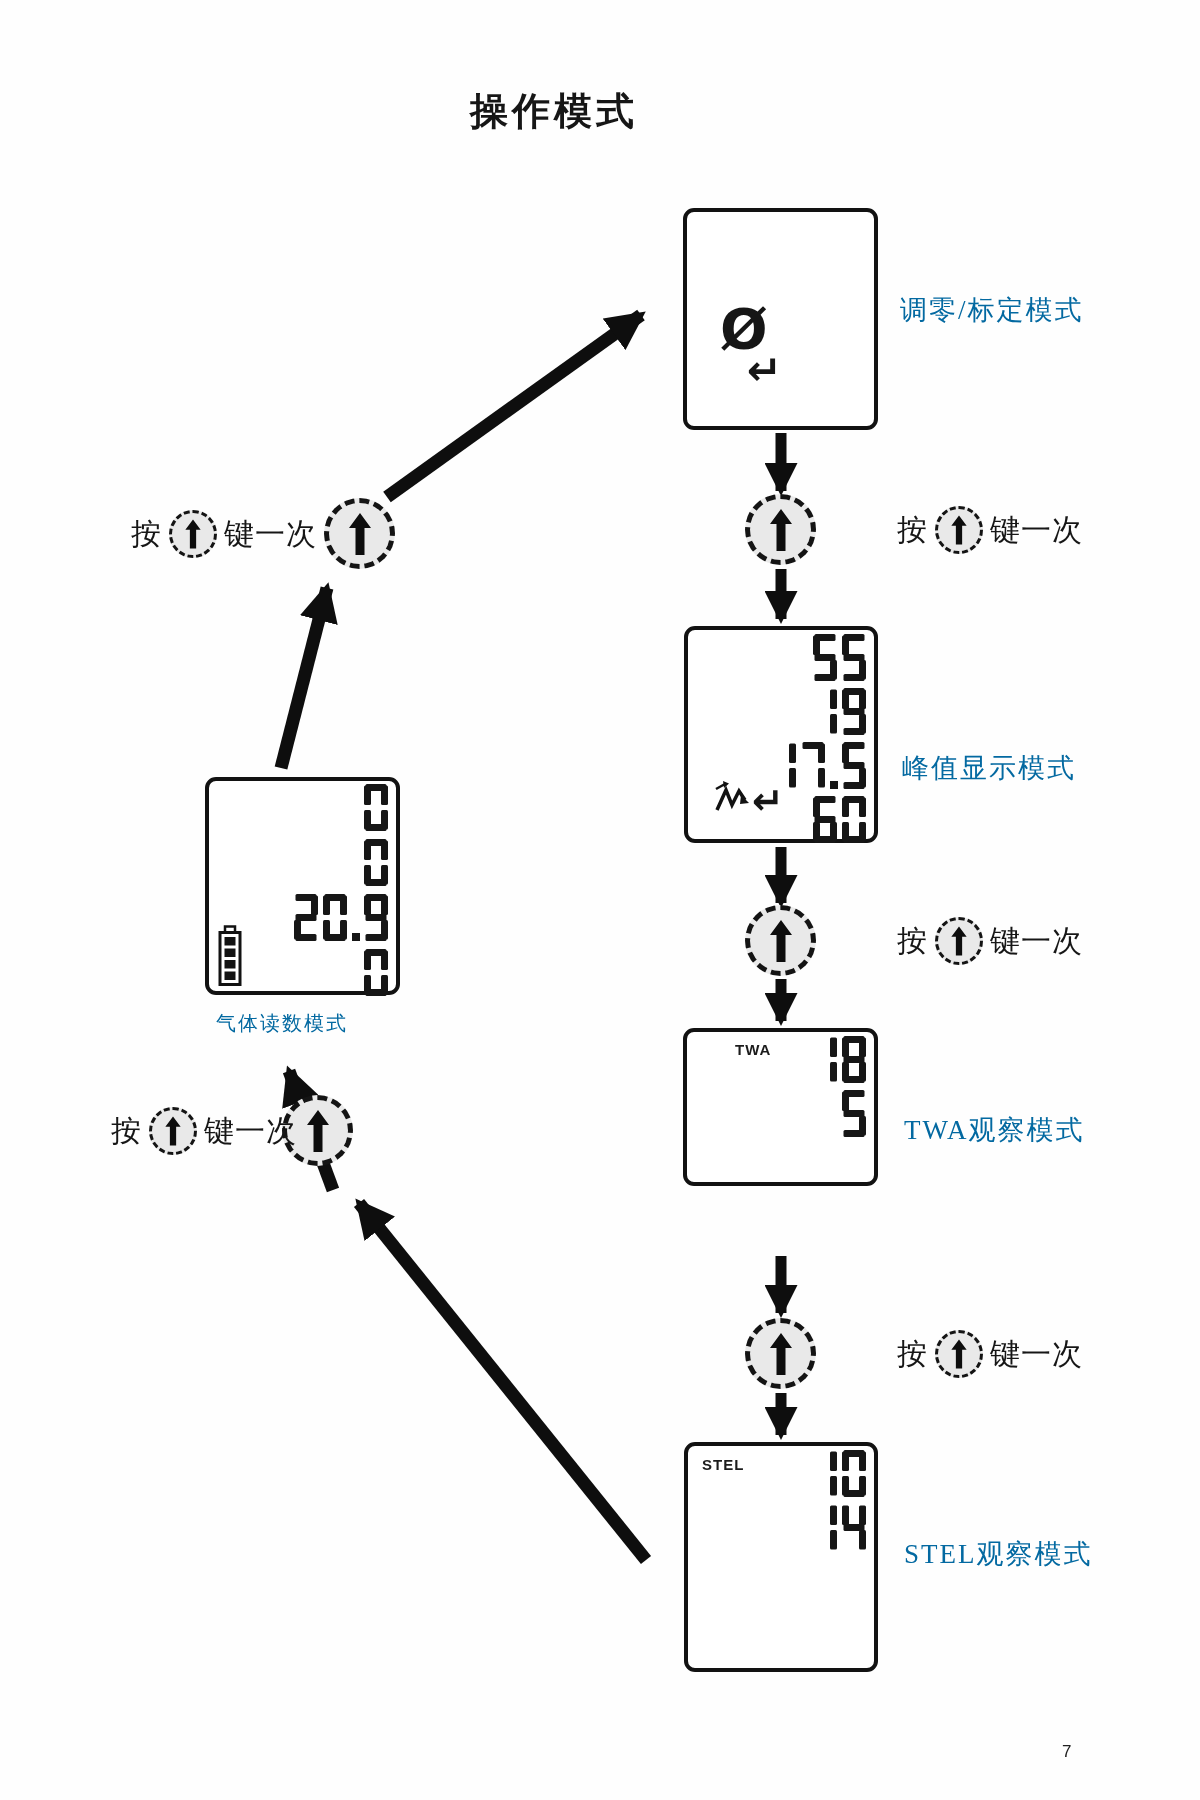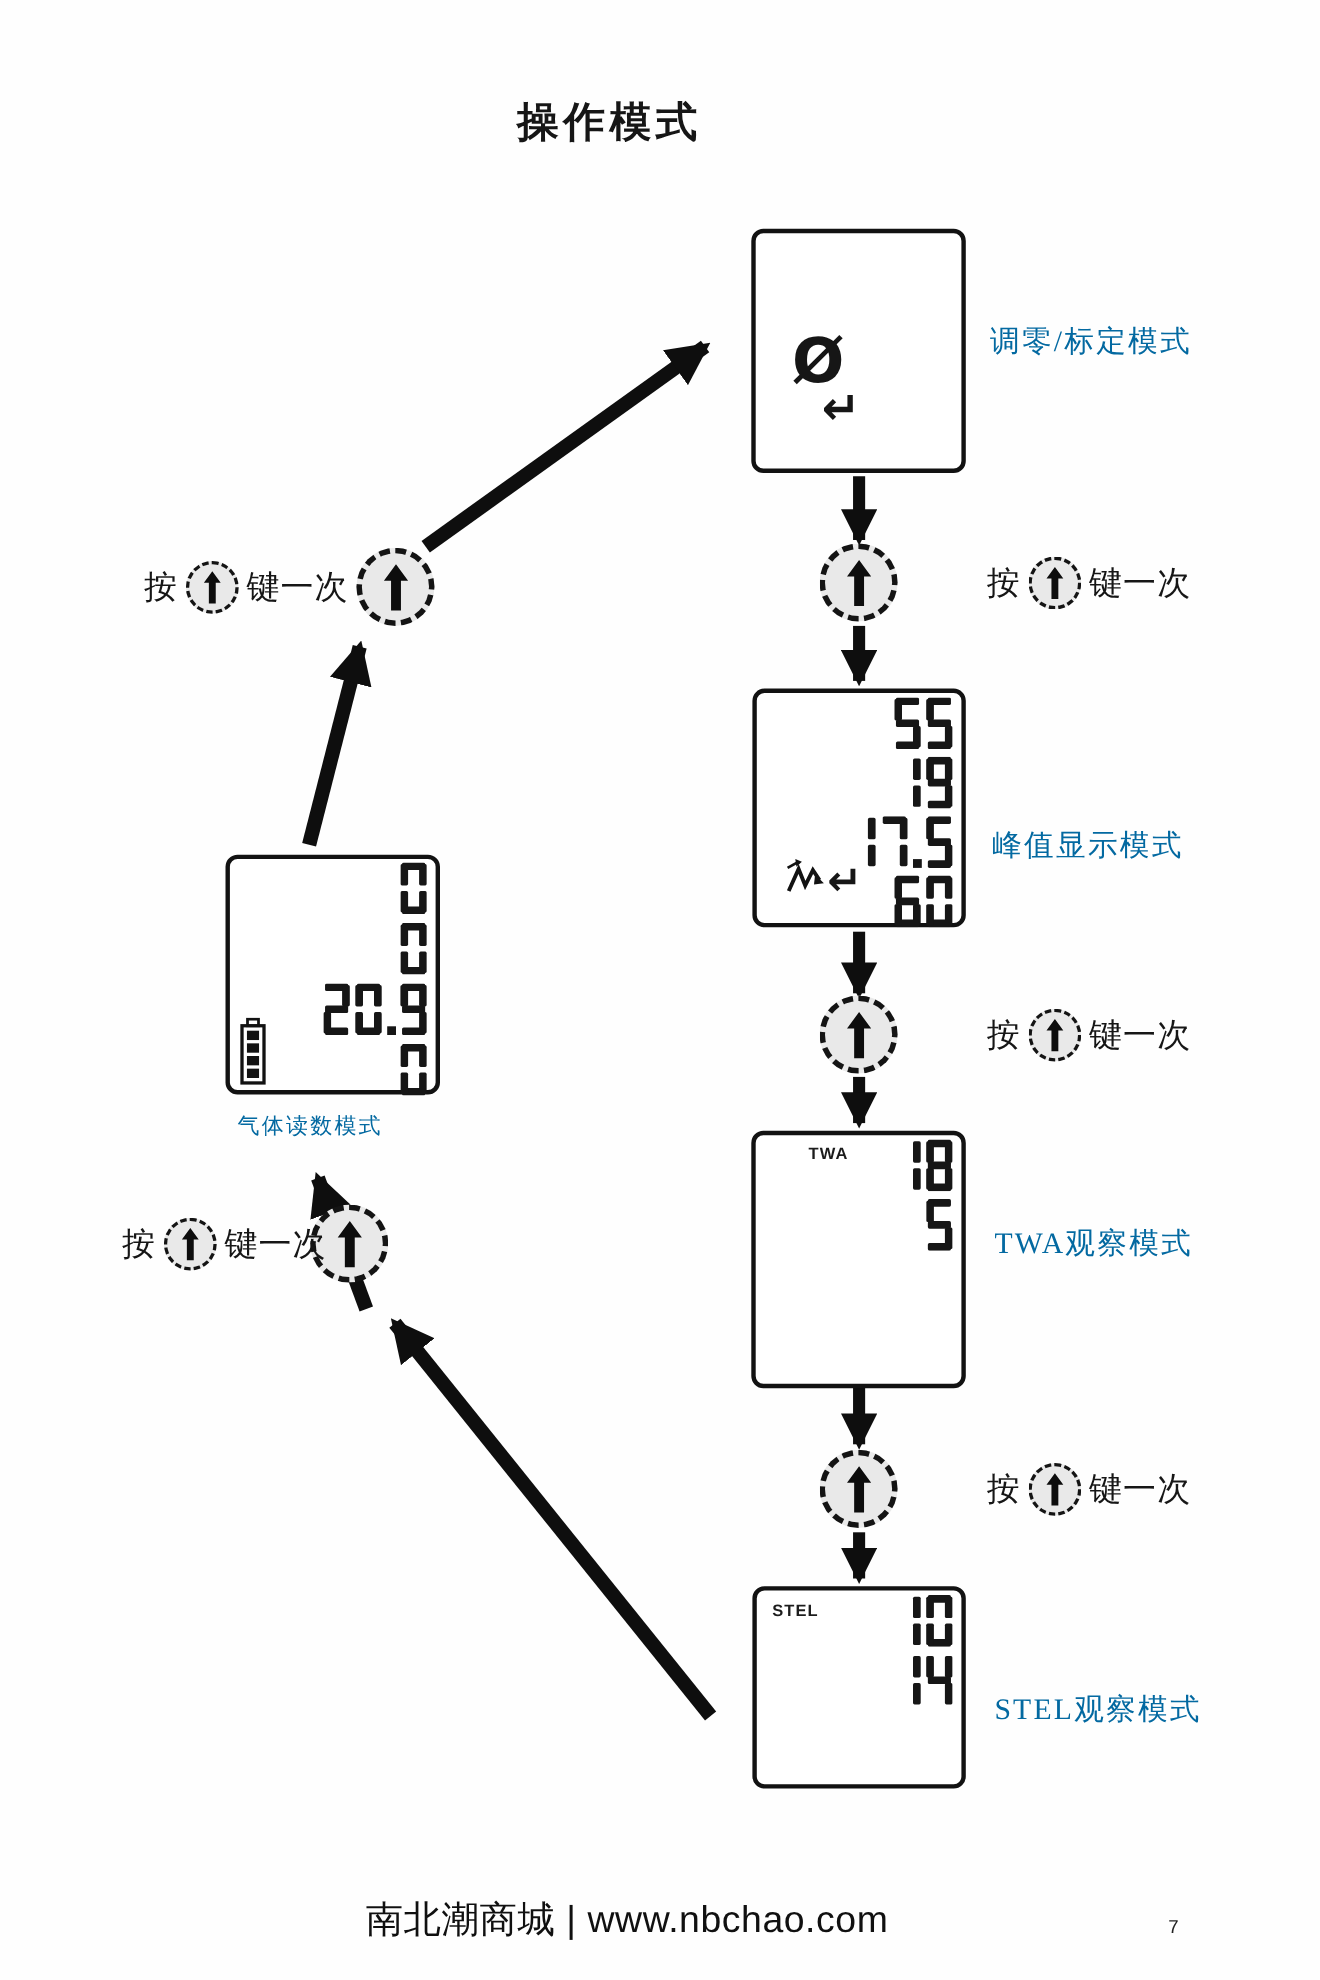--- a/index.html
+++ b/index.html
@@ -126,21 +126,21 @@
     <svg class="peak-icon" width="40" height="34" viewBox="0 0 40 34">
       <path d="M2 9 L11 4" stroke="#121212" stroke-width="2.5" fill="none"></path>
       <path d="M9 1 L15 3.5 L10 8 Z" fill="#121212"></path>
       <path d="M3 30 L12 10 L18 25 L25 11 L31 20" stroke="#121212" stroke-width="3.5" fill="none"></path>
       <path d="M27 15 L35 23 L26 24 Z" fill="#121212"></path>
     </svg>
     <div class="enter-symbol" style="left:64px;top:152px;font-size:38px;">↵</div>
   </div>
   <div class="mode-label" style="left:902px;top:750px;">峰值显示模式</div>
 
-  <div class="screen" style="left:683px;top:1028px;width:195px;height:234px;">
+  <div class="screen" style="left:683px;top:1028px;width:195px;height:158px;">
     <div class="lcd-tag" style="left:48px;top:9px;">TWA</div>
     <div class="readings">
         <div class="seg-row">
           <svg width="53" height="47" viewBox="0 0 53 47" fill="#161616">
             <rect x="17" y="1.5" width="7" height="19.5" rx="1.5"></rect>
             <rect x="17" y="26" width="7" height="19.5" rx="1.5"></rect>
             <rect x="30.5" y="0" width="21" height="7" rx="1.5"></rect>
             <rect x="46" y="1.5" width="7" height="19.5" rx="1.5"></rect>
             <rect x="46" y="26" width="7" height="19.5" rx="1.5"></rect>
             <rect x="30.5" y="40" width="21" height="7" rx="1.5"></rect>
@@ -155,21 +155,21 @@
             <rect x="17" y="26" width="7" height="19.5" rx="1.5"></rect>
             <rect x="1.5" y="40" width="21" height="7" rx="1.5"></rect>
             <rect x="0" y="1.5" width="7" height="19.5" rx="1.5"></rect>
             <rect x="1.5" y="20" width="21" height="7" rx="1.5"></rect>
           </svg>
         </div>
       </div>
   </div>
   <div class="mode-label" style="left:904px;top:1112px;">TWA观察模式</div>
 
-  <div class="screen" style="left:684px;top:1442px;width:194px;height:184px;">
+  <div class="screen" style="left:684px;top:1442px;width:194px;height:230px;">
     <div class="lcd-tag" style="left:14px;top:10px;">STEL</div>
     <div class="readings">
         <div class="seg-row">
           <svg width="53" height="47" viewBox="0 0 53 47" fill="#161616">
             <rect x="17" y="1.5" width="7" height="19.5" rx="1.5"></rect>
             <rect x="17" y="26" width="7" height="19.5" rx="1.5"></rect>
             <rect x="30.5" y="0" width="21" height="7" rx="1.5"></rect>
             <rect x="46" y="1.5" width="7" height="19.5" rx="1.5"></rect>
             <rect x="46" y="26" width="7" height="19.5" rx="1.5"></rect>
             <rect x="30.5" y="40" width="21" height="7" rx="1.5"></rect>
@@ -322,16 +322,15 @@
   <div class="press-row" style="left:111px;top:1104px;">
     <span>按</span>
     <span class="key small">
       <svg width="24" height="32" viewBox="0 0 32 46">
           <path d="M16 2 L27 17 H20.5 V44 H11.5 V17 H5 Z" fill="#0d0d0d"></path>
         </svg>
     </span>
     <span>键一次</span>
   </div>
 
-  <div class="footer">南北潮商城 | www.nbchao.com</div>
   <div class="pagenum">7</div>
 
 </div>
 
 </body></html>

